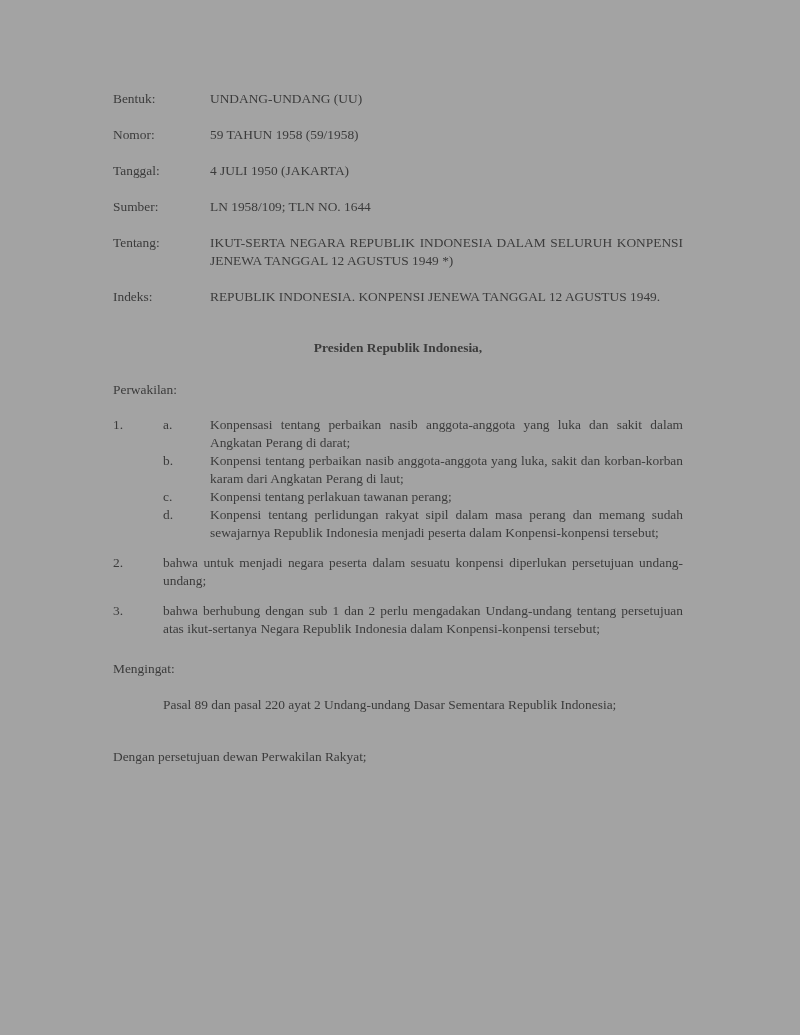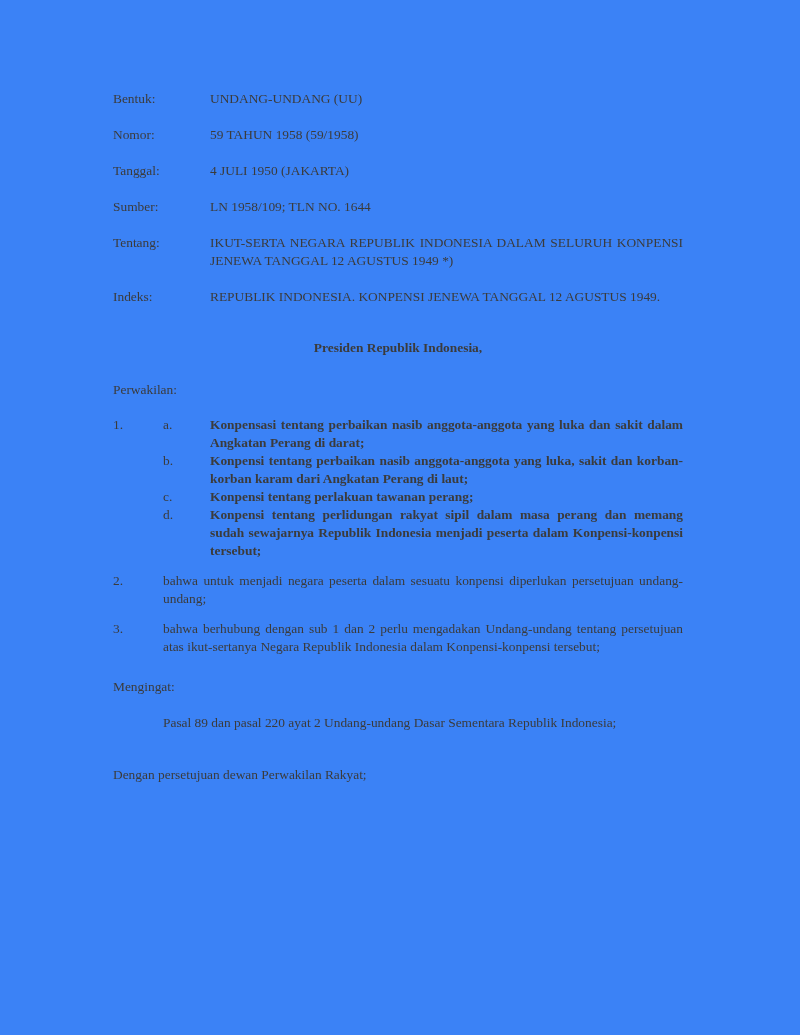--- a/index.html
+++ b/index.html
@@ -14,21 +14,21 @@
     font-size: 13.4px;
     line-height: 18px;
     color: #3b3b3b;
     overflow: hidden;
   }
   .page {
     box-sizing: border-box;
     width: 800px;
     height: 1035px;
     padding: 90px 117px 0 113px;
-    background: #3b82f6;
+    background: #a3a3a3;
   }
   
   .meta-row {
     display: flex;
     margin-bottom: 18px;
   }
   .meta-label {
     width: 97px;
     flex-shrink: 0;
   }
@@ -71,21 +71,20 @@
   .sub-item {
     display: flex;
   }
   .sub-letter {
     width: 47px;
     flex-shrink: 0;
   }
   .sub-text {
     flex: 1;
     text-align: justify;
-    font-weight: bold;
   }
   .item-gap { margin-top: 12px; }
 
   .mengingat-label {
     margin-top: 22px;
   }
   .mengingat-text {
     margin-top: 18px;
     padding-left: 50px;
   }

